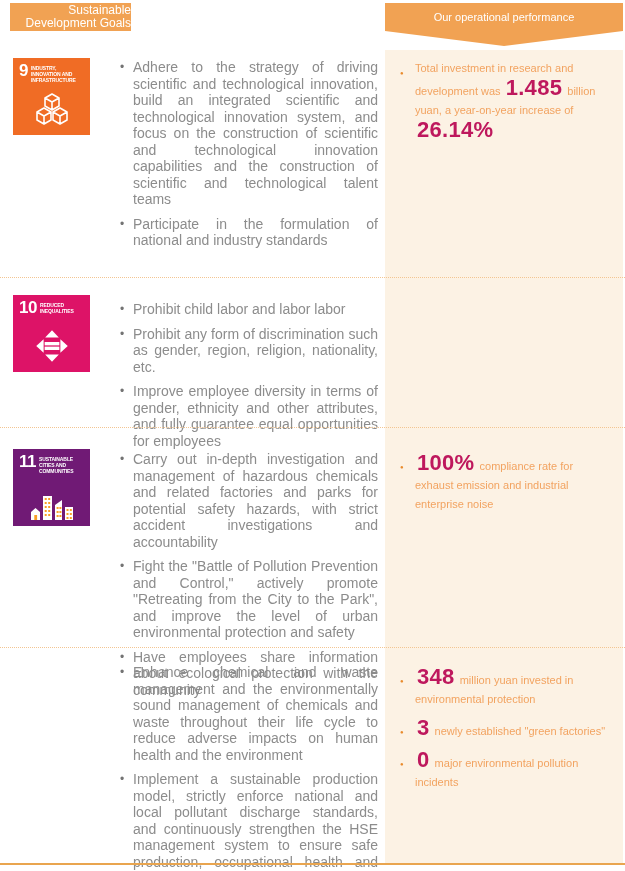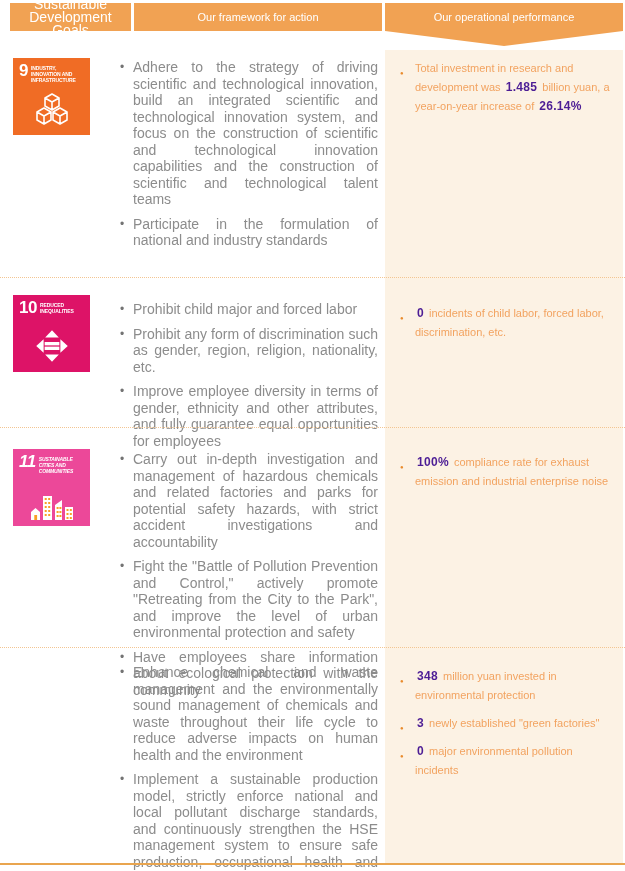--- a/index.html
+++ b/index.html
@@ -2,21 +2,21 @@
 <html><head>
 <meta charset="utf-8">
 <style>
   html,body{margin:0;padding:0;background:#fff;}
   .page{position:relative;width:625px;height:871px;background:#fff;overflow:hidden;
         font-family:"Liberation Sans",sans-serif;}
 
   
   .banner{position:absolute;top:3px;height:28px;background:#F1A253;color:#fff;
           display:flex;align-items:center;justify-content:center;text-align:center;}
-  .h-left{left:10px;width:121px;font-size:14px;line-height:13px;}
+  .h-left{left:10px;width:121px;font-size:12px;line-height:13px;text-align:right;}
   .h-mid{left:134px;width:248px;font-size:11px;}
   .h-right{left:385px;width:238px;font-size:11px;align-items:center;}
   .chevron{position:absolute;top:31px;left:385px;display:block;}
 
   
   .perf-bg{position:absolute;left:385px;top:50px;width:238px;height:814px;background:#FCF2E4;}
   .sep{position:absolute;left:0;width:625px;height:0;border-top:1.5px dotted #F3C592;z-index:3;}
   .sep1{top:277px}.sep2{top:427px}.sep3{top:647px}
   .bottom-line{position:absolute;top:863px;left:0;width:625px;height:2px;background:#E9A54F;z-index:4;}
 
@@ -32,38 +32,35 @@
   .actions{position:absolute;left:119px;width:259px;margin:0;padding:0;list-style:none;z-index:2;}
   .actions li{position:relative;padding-left:14px;margin-bottom:8px;font-size:14px;
               line-height:16.5px;color:#8C8C8C;text-align:justify;}
   .actions li::before{content:"•";position:absolute;left:1px;top:0;color:#737373;font-size:12px;}
 
   
   .perf{position:absolute;left:399px;width:213px;margin:0;padding:0;list-style:none;z-index:2;}
   .perf li{position:relative;padding-left:16px;margin-bottom:9px;font-size:11px;
            line-height:19px;color:#F2A360;}
   .perf li::before{content:"●";position:absolute;left:1px;top:5px;font-size:6px;color:#E98B2D;}
-  .perf .big{font-size:12px;font-weight:700;color:#4c1d95;letter-spacing:.3px;padding:0 2px;}
+  .perf .big{font-size:22px;font-weight:700;color:#be185d;letter-spacing:.3px;padding:0 2px;}
 
   
   .r0-icon{top:58px}.r0-mid{top:59px}.r0-perf{top:59px}
   .r1-icon{top:295px}.r1-mid{top:301px}.r1-perf{top:304px}
   .r2-icon{top:449px}.r2-mid{top:451px}.r2-perf{top:453px}
   .r3-icon{top:670px}.r3-mid{top:664px}.r3-perf{top:667px}
 </style>
 </head>
 <body>
 
 <div class="page">
 
   <div class="banner h-left">
     <span>Sustainable Development Goals</span>
-  </div>
-  <div class="banner h-mid">
-    <span>Our framework for action</span>
   </div>
   <div class="banner h-right">
     <span>Our operational performance</span>
   </div>
   <svg class="chevron" width="238" height="15">
     <polygon points="0,0 238,0 119,15" fill="#F1A253"></polygon>
   </svg>
 
   <div class="perf-bg"></div>
   <div class="sep sep1"></div>
@@ -102,29 +99,26 @@
         <polygon points="20,5 26.5,12 13.5,12"></polygon>
         <polygon points="20,35 13.5,28 26.5,28"></polygon>
         <polygon points="5,20 12,13.5 12,26.5"></polygon>
         <polygon points="35,20 28,13.5 28,26.5"></polygon>
         <rect x="13" y="16.2" width="14" height="3.2"></rect>
         <rect x="13" y="20.6" width="14" height="3.2"></rect>
       </svg>
     </div>
   </div>
   <ul class="actions r1-mid">
-    <li>Prohibit child major and forced labor</li>
+    <li>Prohibit child labor and labor labor</li>
     <li>Prohibit any form of discrimination such as gender, region, religion, nationality, etc.</li>
     <li>Improve employee diversity in terms of gender, ethnicity and other attributes, and fully guarantee equal opportunities for employees</li>
   </ul>
-  <ul class="perf r1-perf">
-    <li><span class="big">0</span><span> incidents of child labor, forced labor, discrimination, etc.</span></li>
-  </ul>
 
-  <div class="sdg-box r2-icon" style="background-color: #ec4899; font-style: italic;">
+  <div class="sdg-box r2-icon" style="background-color: #701a75;">
     <div class="sdg-head">
       <span class="sdg-num">11</span>
       <span class="sdg-title">Sustainable Cities and Communities</span>
     </div>
     <div class="sdg-art">
       <svg width="46" height="27" viewBox="0 0 46 27">
         <polygon points="2,26 2,18 6.5,14 11,18 11,26" fill="#fff"></polygon>
         <rect x="5.3" y="21" width="2.8" height="5" fill="#F99F26"></rect>
         <rect x="14" y="2" width="9" height="24" fill="#fff"></rect>
         <rect x="15.7" y="4" width="2" height="2" fill="#F99F26"></rect>

